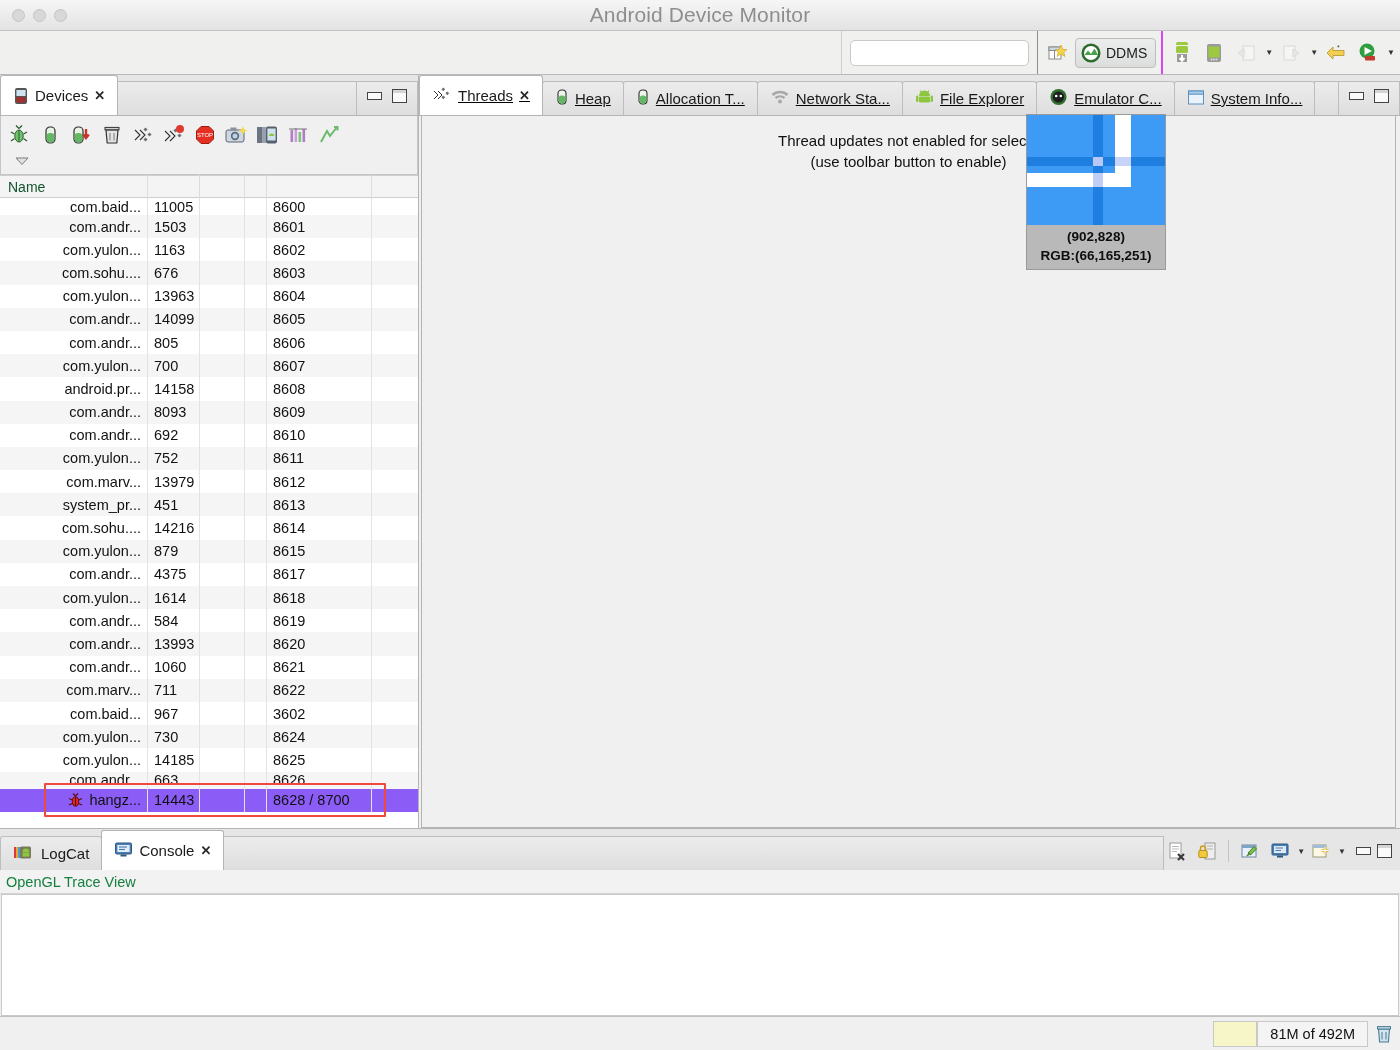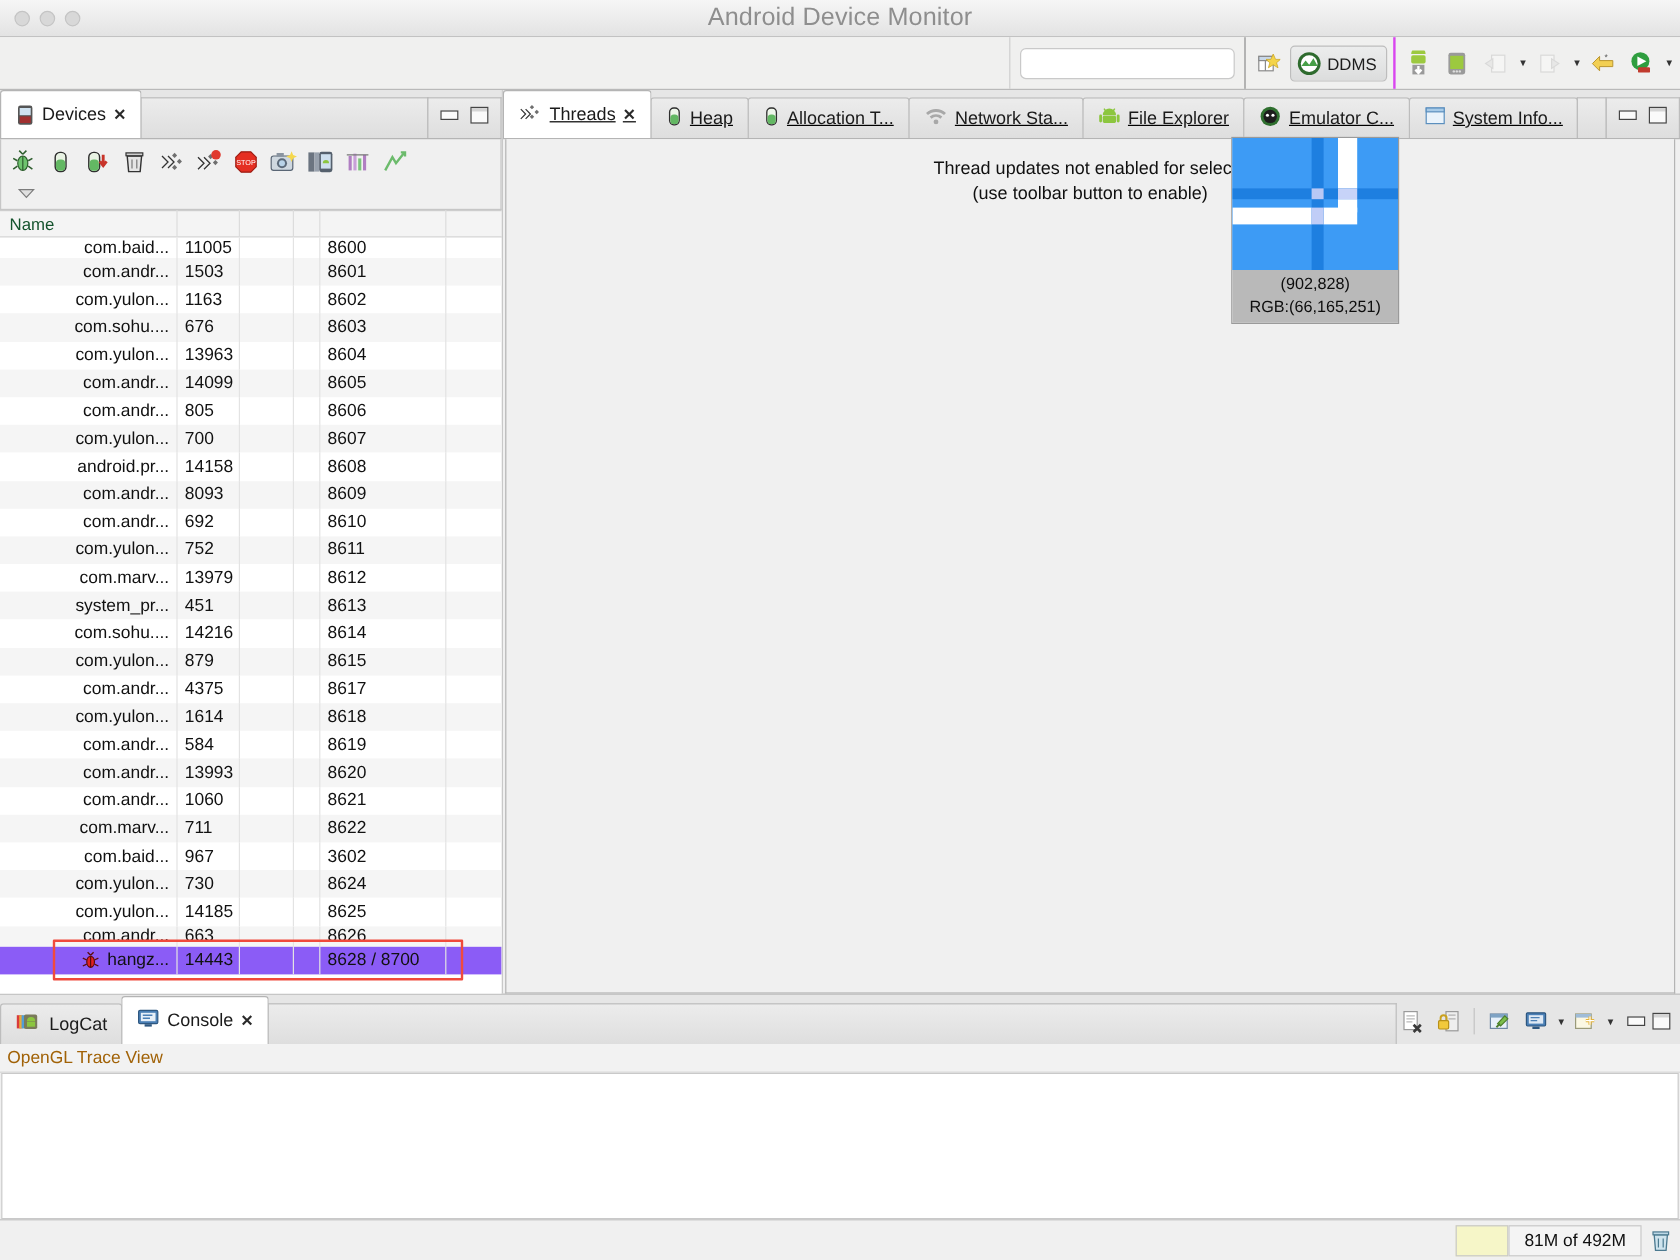--- a/index.html
+++ b/index.html
@@ -196,20 +196,21 @@
     margin: 0 4px 0 2px;
   }
   .threads-msg {
     position: absolute; top: 14px; left: 0; right: 0;
     text-align: center; font-size: 15px; color: #101010; line-height: 21px;
   }
   .magnifier {
     position: absolute; top: -2px; left: 604px;
     width: 140px; background: #fff;
     border: 1px solid #9a9a9a;
+    font-weight: bold;
   }
   .mag-grid { width: 138px; height: 110px; position: relative; background:#3d9bf5; overflow:hidden;}
   .mag-label {
     background: #b9b9b9; color: #0d0d0d; font-size: 13.5px;
     text-align: center; padding: 2px 0 4px 0; line-height: 19px;
   }
 
   
   .bottom {
     flex: 0 0 auto;
@@ -227,21 +228,21 @@
   .console-tools {
     display: flex; align-items: center; height: 34px;
     padding: 0 8px 4px 0; gap: 2px;
   }
   .ct-sep { width: 1px; height: 22px; background: #c4c4c4; margin: 0 5px; }
   .console-header {
     height: 24px; flex: 0 0 24px;
     background: #f2f2f2;
     border-bottom: 1px solid #d5d5d5;
     display: flex; align-items: center;
-    padding-left: 6px; font-size: 14.5px; color: #a16207;
+    padding-left: 6px; font-size: 14.5px; color: #15803d;
   }
   .console-out { flex: 1 1 auto; background: #fff; border: 1px solid #c9c9c9; margin: 0 1px; }
 
   
   .statusbar {
     height: 34px; flex: 0 0 34px;
     background: #f0f0f0;
     border-top: 1px solid #c2c2c2;
     display: flex; align-items: center; justify-content: flex-end;
   }

